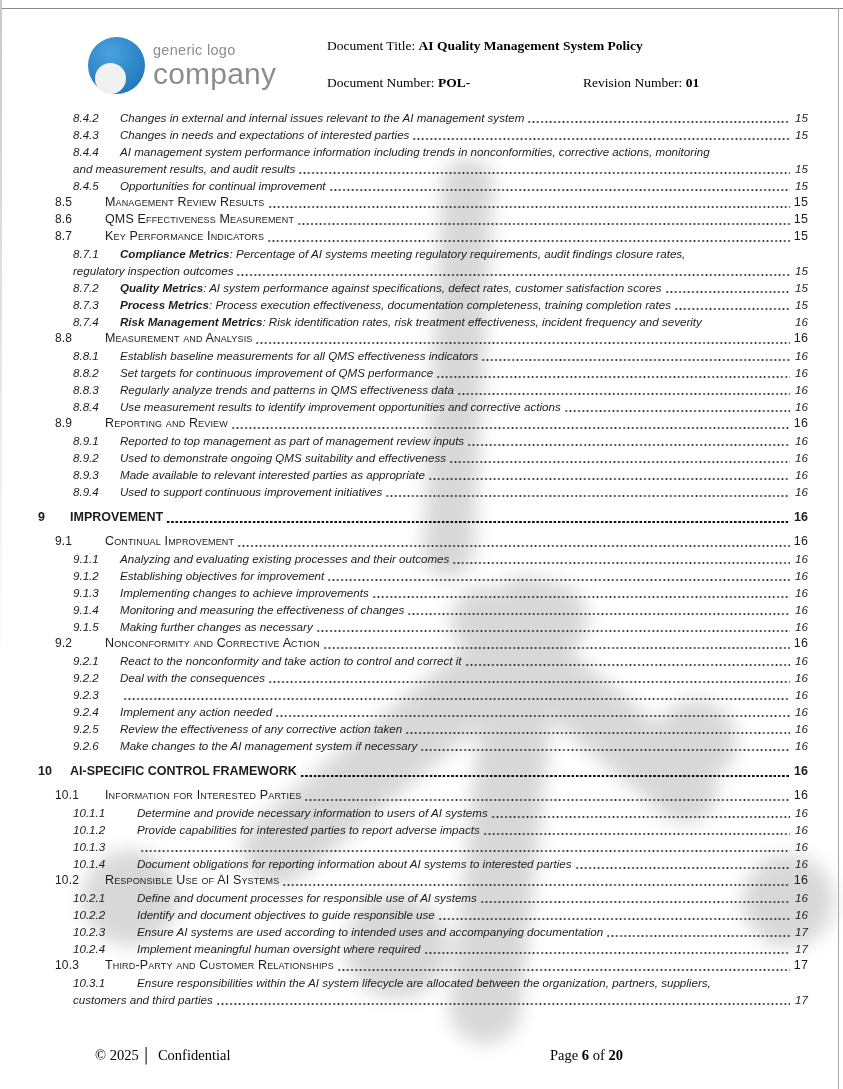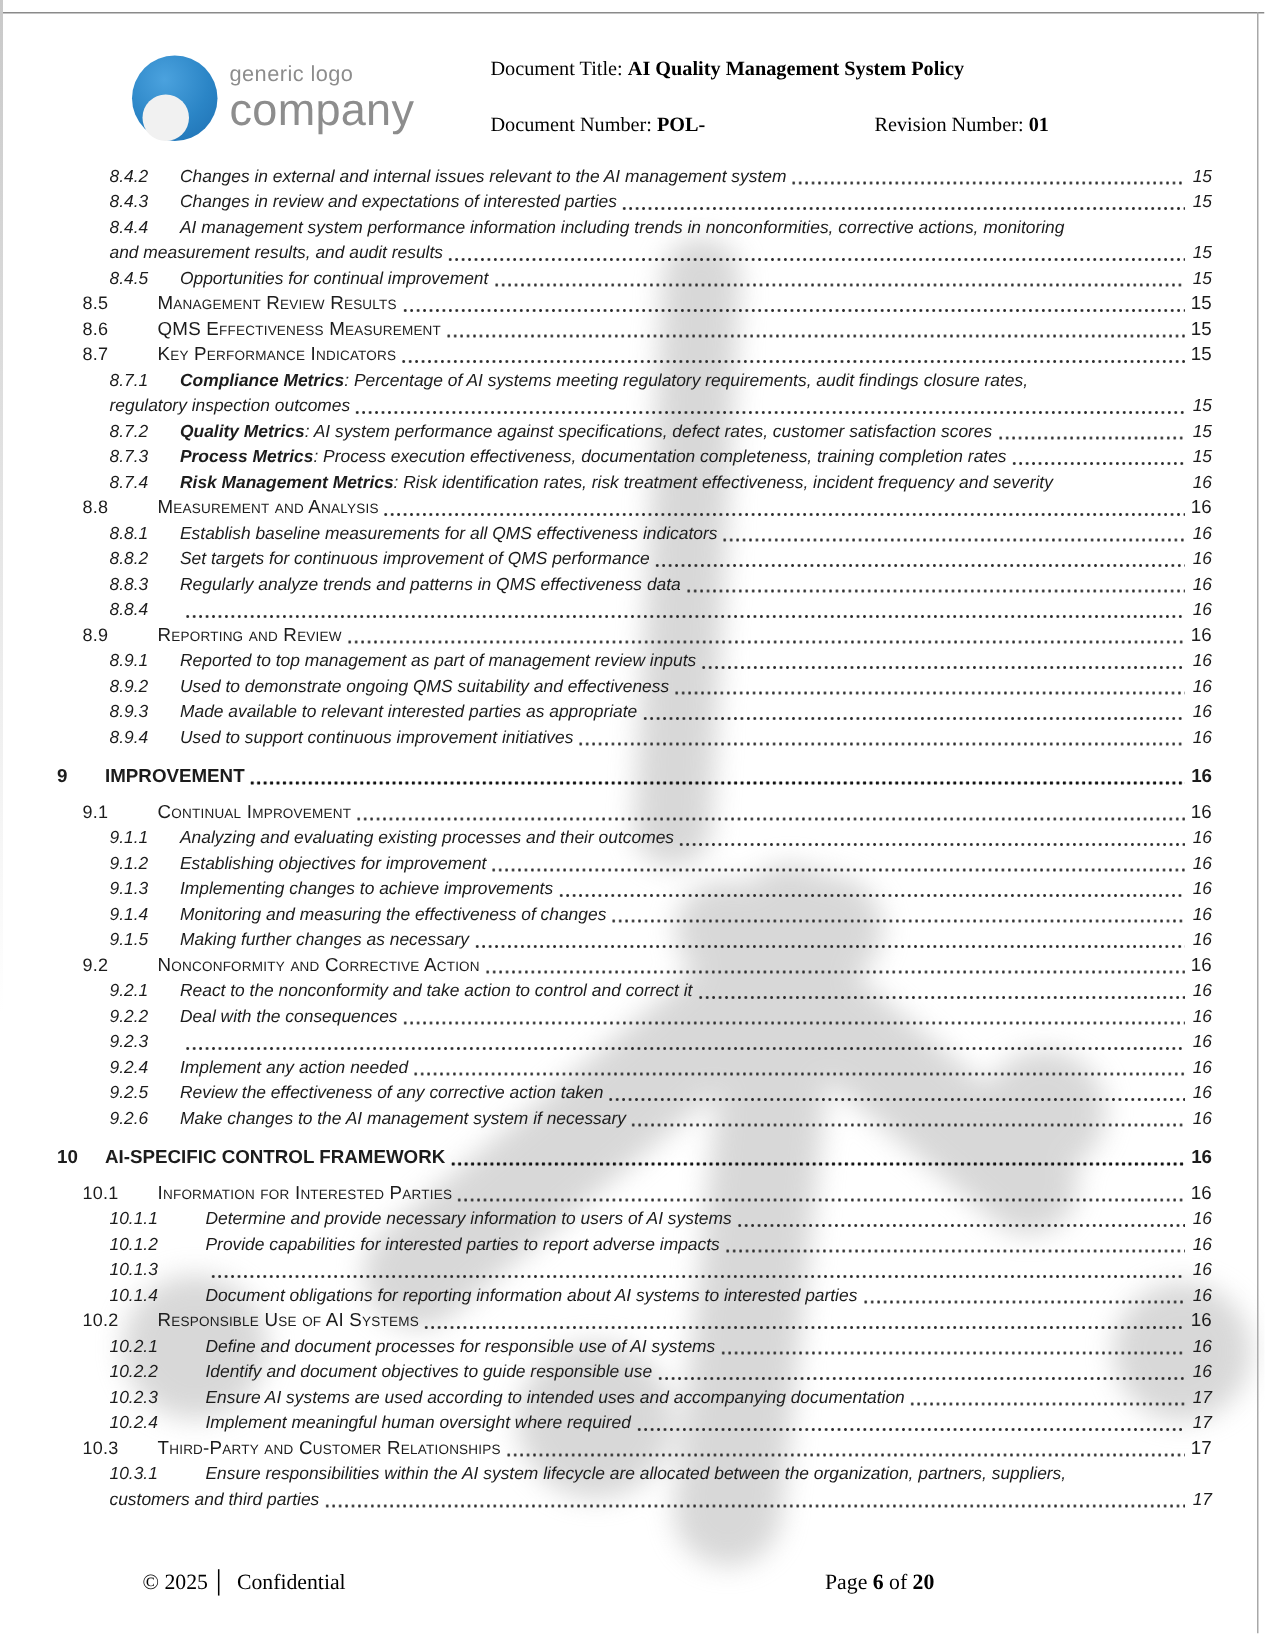--- a/index.html
+++ b/index.html
@@ -122,21 +122,21 @@
 
     <main class="toc" id="toc">
         <div class="row l3">
           <span class="num">8.4.2</span>
           <span class="txt">Changes in external and internal issues relevant to the AI management system</span>
           <span class="leader"></span>
           <span class="pg">15</span>
         </div>
         <div class="row l3">
           <span class="num">8.4.3</span>
-          <span class="txt">Changes in review and expectations of interested parties</span>
+          <span class="txt">Changes in needs and expectations of interested parties</span>
           <span class="leader"></span>
           <span class="pg">15</span>
         </div>
         <div class="row l3 wrapped">
           <div class="tline">
             <span class="num">8.4.4</span>
             <span class="txt">AI management system performance information including trends in nonconformities, corrective actions, monitoring</span>
           </div>
           <div class="tline cont">
             <span class="txt2">and measurement results, and audit results</span>
@@ -216,20 +216,21 @@
           <span class="pg">16</span>
         </div>
         <div class="row l3">
           <span class="num">8.8.3</span>
           <span class="txt">Regularly analyze trends and patterns in QMS effectiveness data</span>
           <span class="leader"></span>
           <span class="pg">16</span>
         </div>
         <div class="row l3">
           <span class="num">8.8.4</span>
+          <span class="txt">Use measurement results to identify improvement opportunities and corrective actions</span>
           <span class="leader"></span>
           <span class="pg">16</span>
         </div>
         <div class="row l2">
           <span class="num">8.9</span>
           <span class="txt">Reporting and Review</span>
           <span class="leader"></span>
           <span class="pg">16</span>
         </div>
         <div class="row l3">

